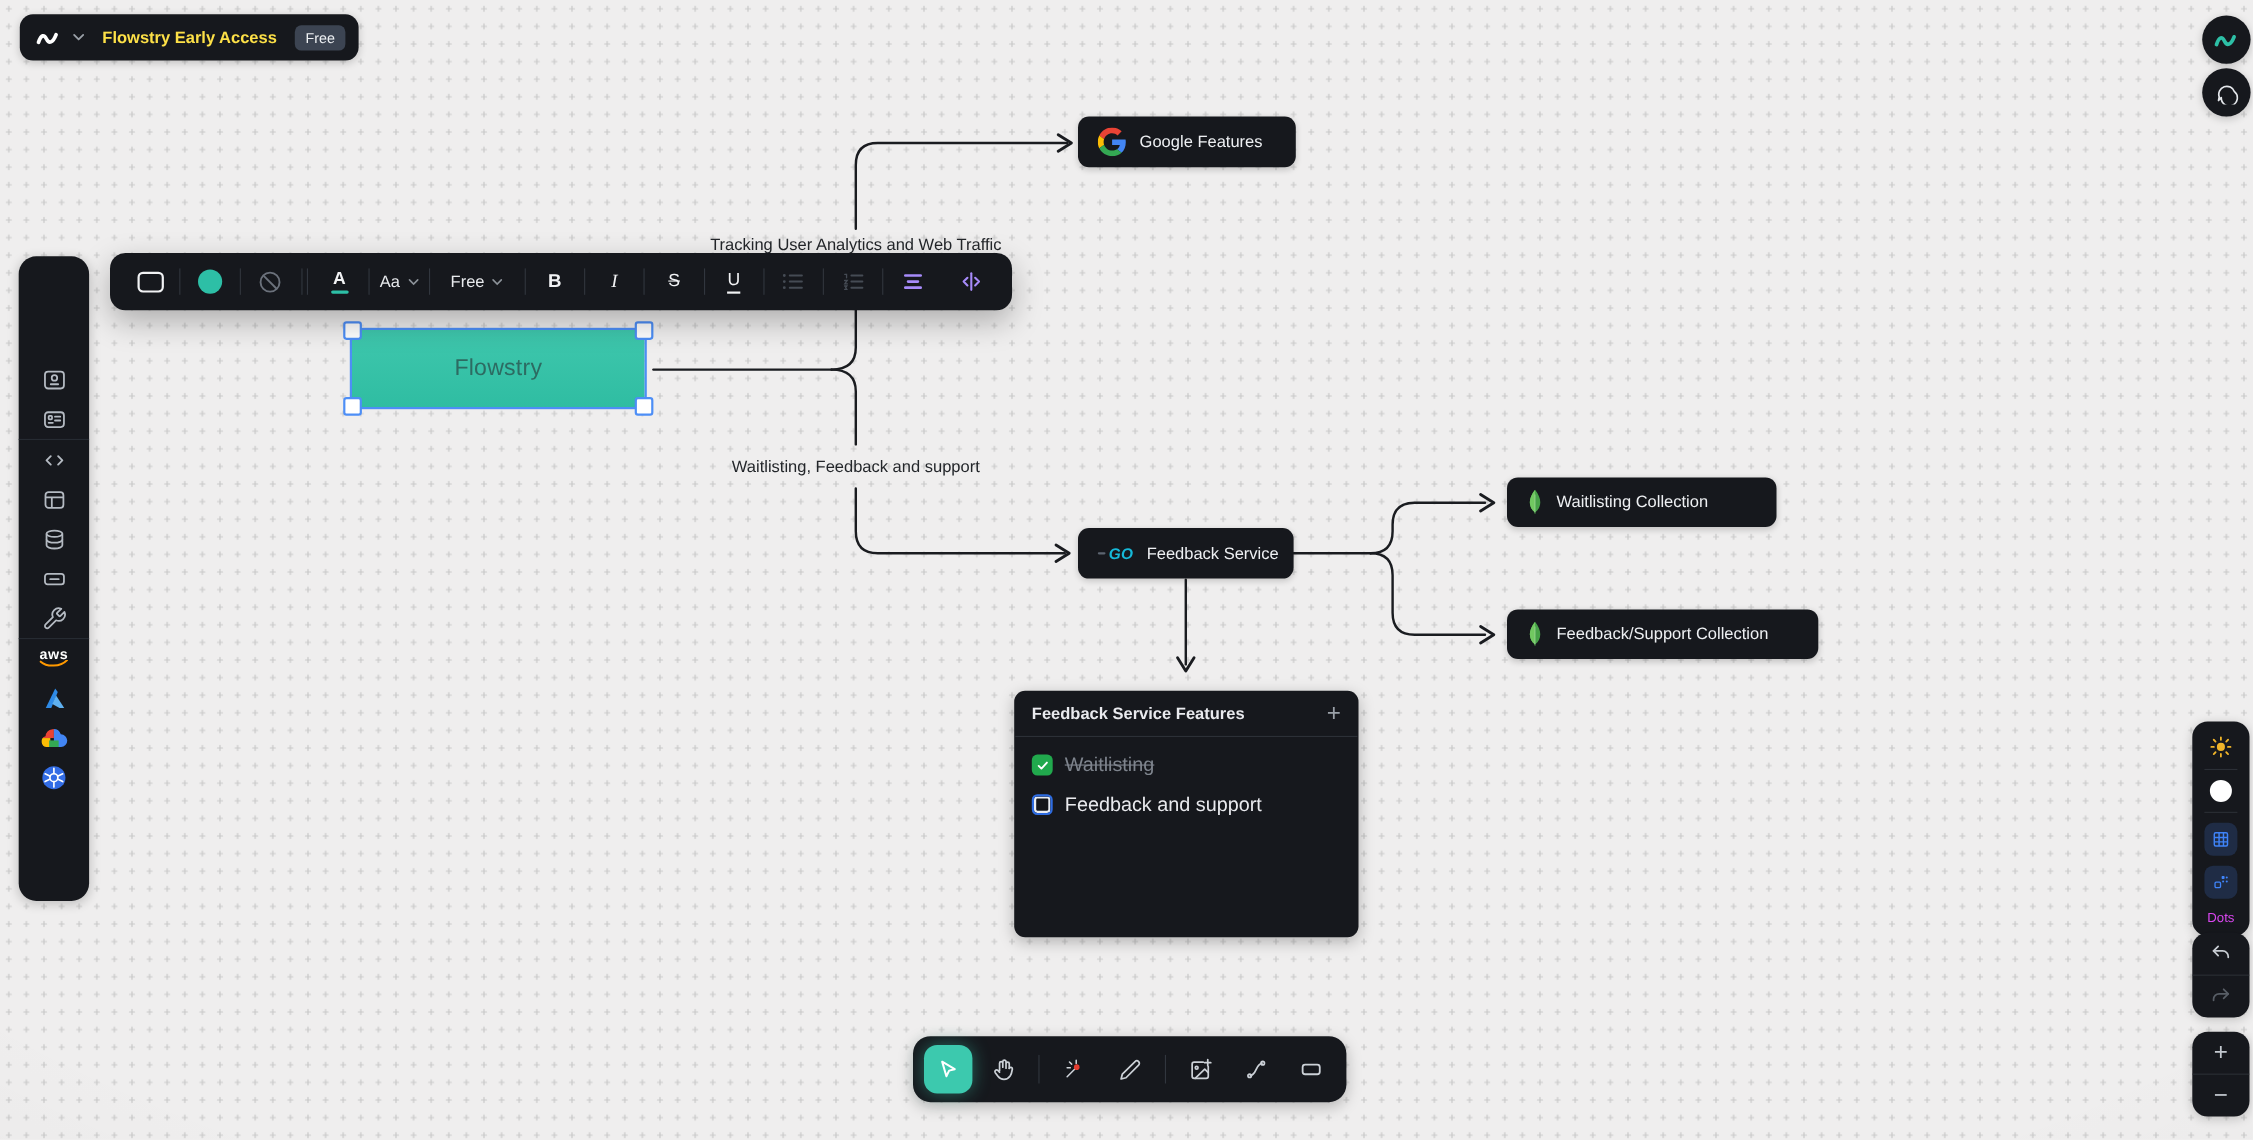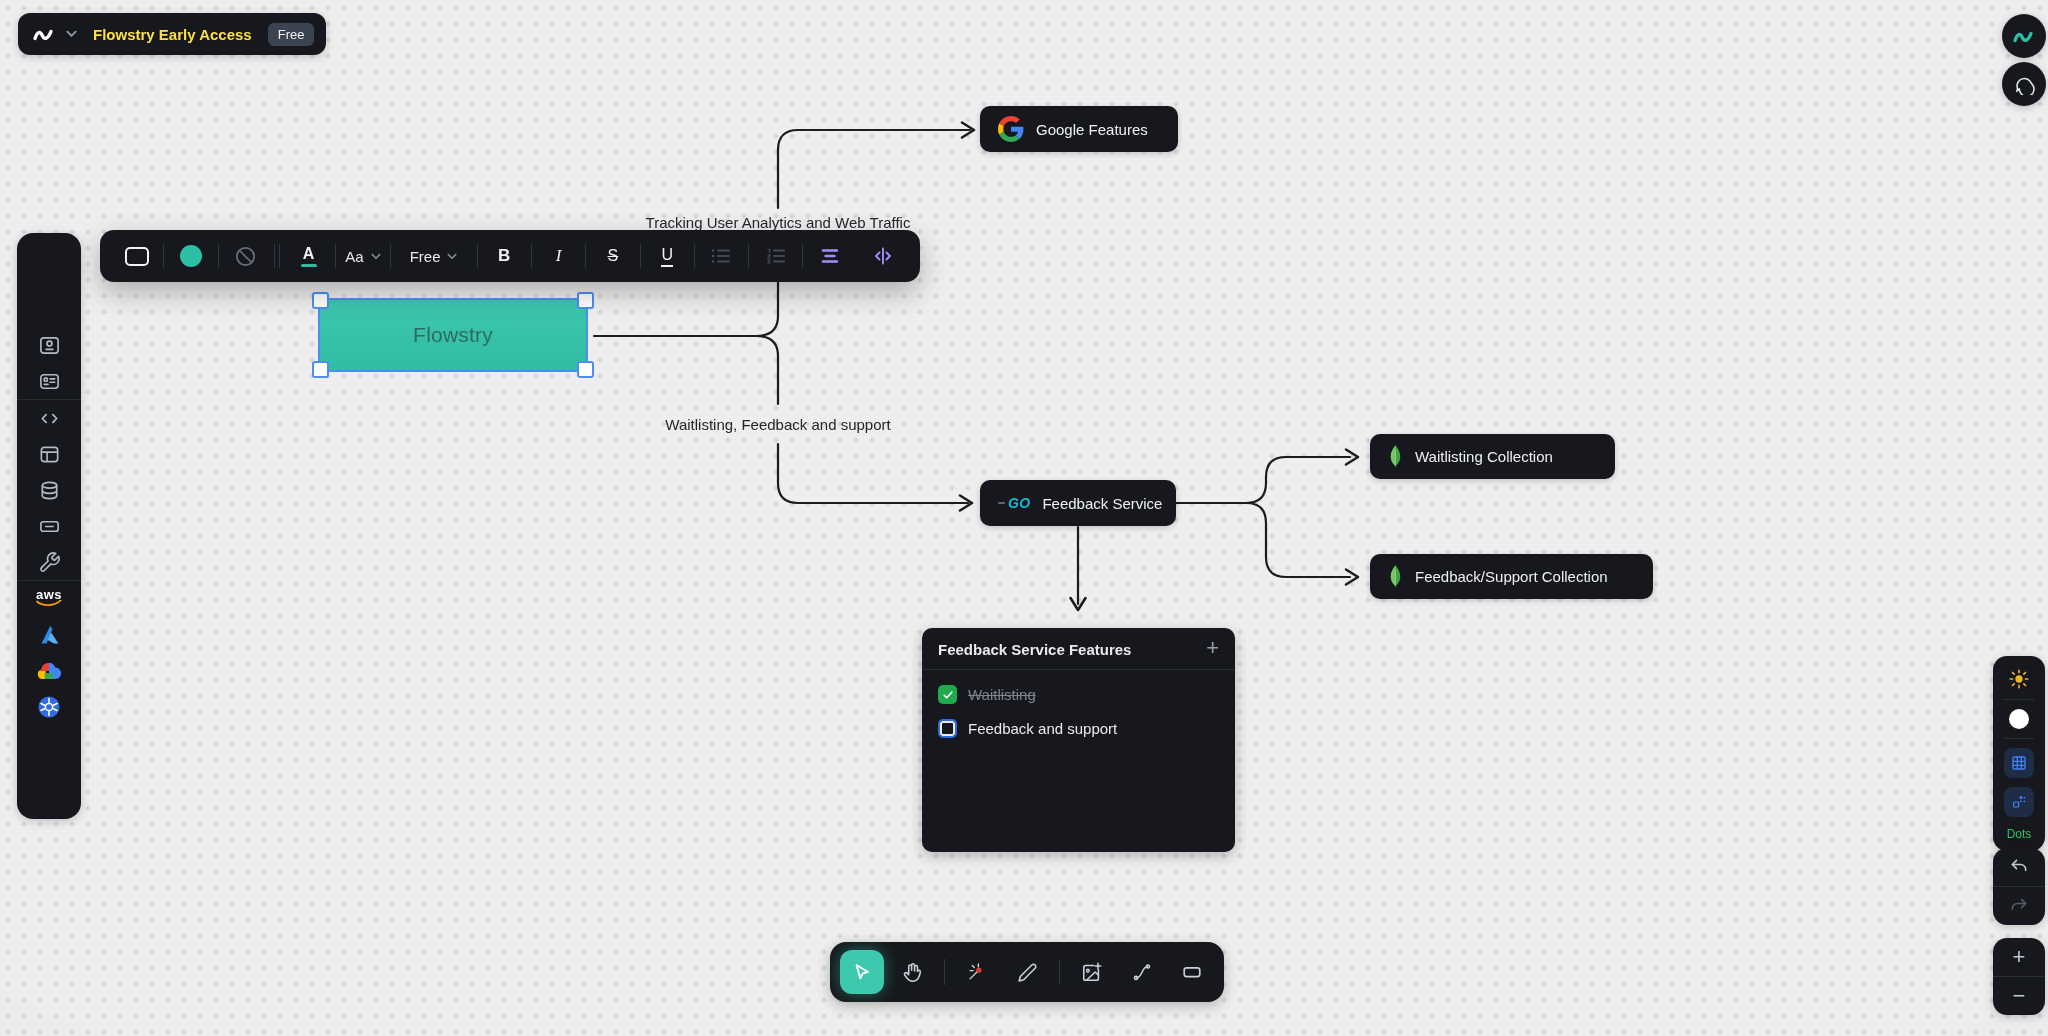--- a/index.html
+++ b/index.html
@@ -22,21 +22,21 @@
   .handle{position:absolute;width:13px;height:13px;background:#fff;border:2px solid #4d8ef6;border-radius:3px;z-index:5;}
 
   
   .fcard{position:absolute;z-index:4;background:#16181d;border-radius:10px;color:#e9eaee;
     box-shadow:0 4px 14px rgba(0,0,0,.25);display:flex;flex-direction:column;}
   .fcard-head{display:flex;justify-content:space-between;padding:13px 16px 11px 16px;}
   .fcard-title{font-size:15px;font-weight:700;}
   .fcard-plus{color:#9aa0a8;font-size:22px;line-height:14px;font-weight:400;cursor:pointer;}
   .fcard-div{height:1px;background:#2c3037;margin:0 1px;}
   .fcard-body{padding:15px 16px;display:flex;flex-direction:column;gap:15px;}
-  .check-item{display:flex;align-items:center;gap:11px;font-size:15px;}
+  .check-item{display:flex;align-items:center;gap:11px;font-size:18px;}
   .cb{width:19px;height:19px;border-radius:5px;flex:0 0 auto;display:flex;align-items:center;justify-content:center;}
   .cb.checked{background:#21a94d;}
   .cb.unchecked{border:2px solid #2e6ce2;box-shadow:inset 0 0 0 2px #e9edf2;background:#14161b;width:15px;height:15px;}
   .txt-strike{color:#7e848d;text-decoration:line-through;}
   .txt-normal{color:#e9eaee;}
 
   
   .header-pill{position:absolute;left:18px;top:13px;height:42px;z-index:8;background:#16181d;border-radius:12px;
     display:flex;align-items:center;gap:10px;padding:0 12px 0 14px;box-shadow:0 2px 8px rgba(0,0,0,.2);}
   .header-title{color:#fde047;font-size:15px;font-weight:700;margin:0 6px;}
@@ -79,21 +79,21 @@
   .bt-div{width:1px;height:26px;background:#31363e;margin:0 4px;}
 
   
   .circle-btn{position:absolute;width:44px;height:44px;border-radius:50%;background:#16181d;z-index:8;
     display:flex;align-items:center;justify-content:center;cursor:pointer;box-shadow:0 2px 8px rgba(0,0,0,.2);}
   .vpanel{position:absolute;left:1993px;top:656px;width:52px;z-index:8;background:#16181d;border-radius:14px;
     display:flex;flex-direction:column;align-items:center;padding:12px 0 10px 0;gap:9px;box-shadow:0 2px 10px rgba(0,0,0,.2);}
   .vp-div{width:30px;height:1px;background:#2b2f36;}
   .white-dot{width:20px;height:20px;border-radius:50%;background:#fff;cursor:pointer;}
   .vp-btn{width:30px;height:30px;border-radius:8px;background:#1f2c45;display:flex;align-items:center;justify-content:center;cursor:pointer;}
-  .vp-label{color:#22c55e;font-size:12px;margin-top:1px;}
+  .vp-label{color:#d946ef;font-size:12px;margin-top:1px;}
   .stack{position:absolute;left:1993px;width:52px;z-index:8;background:#16181d;border-radius:14px;overflow:hidden;
     display:flex;flex-direction:column;box-shadow:0 2px 10px rgba(0,0,0,.2);}
   .stack .row{height:38px;display:flex;align-items:center;justify-content:center;cursor:pointer;}
   .stack .hdiv{height:1px;background:#2b2f36;}
   .zglyph{color:#c3c8cf;font-size:22px;font-weight:400;line-height:20px;}
   svg{display:block;}
 </style>
 </head>
 <body>
 

